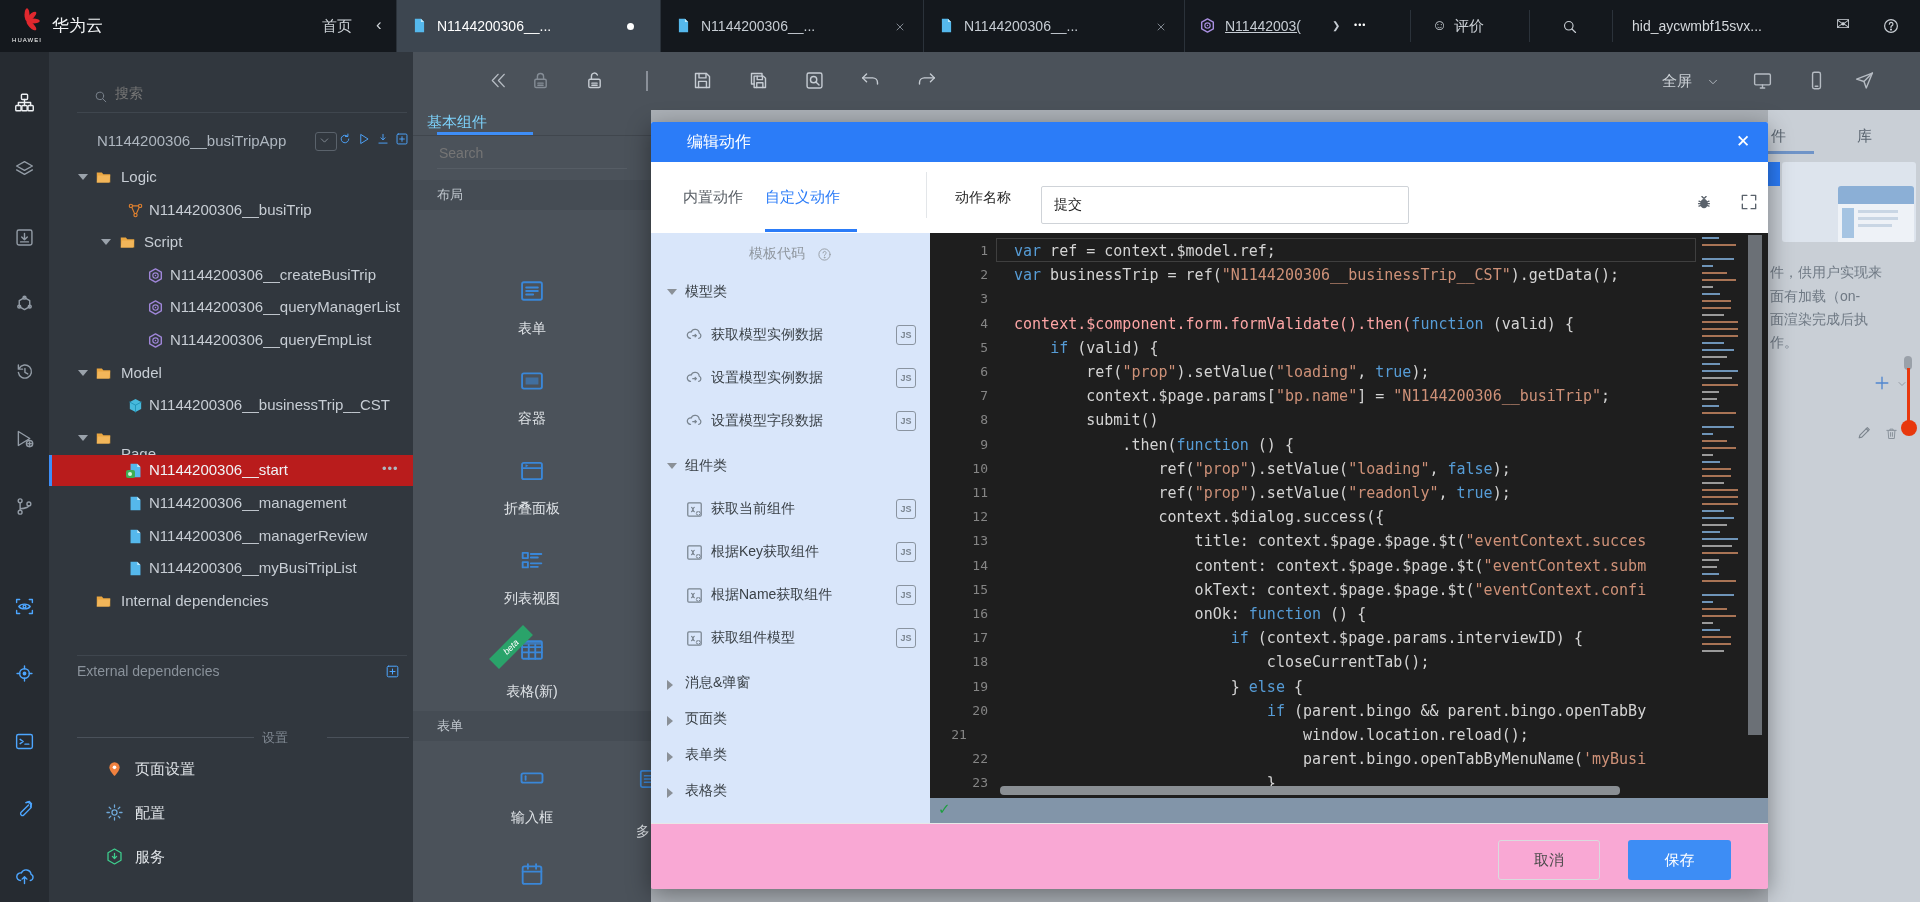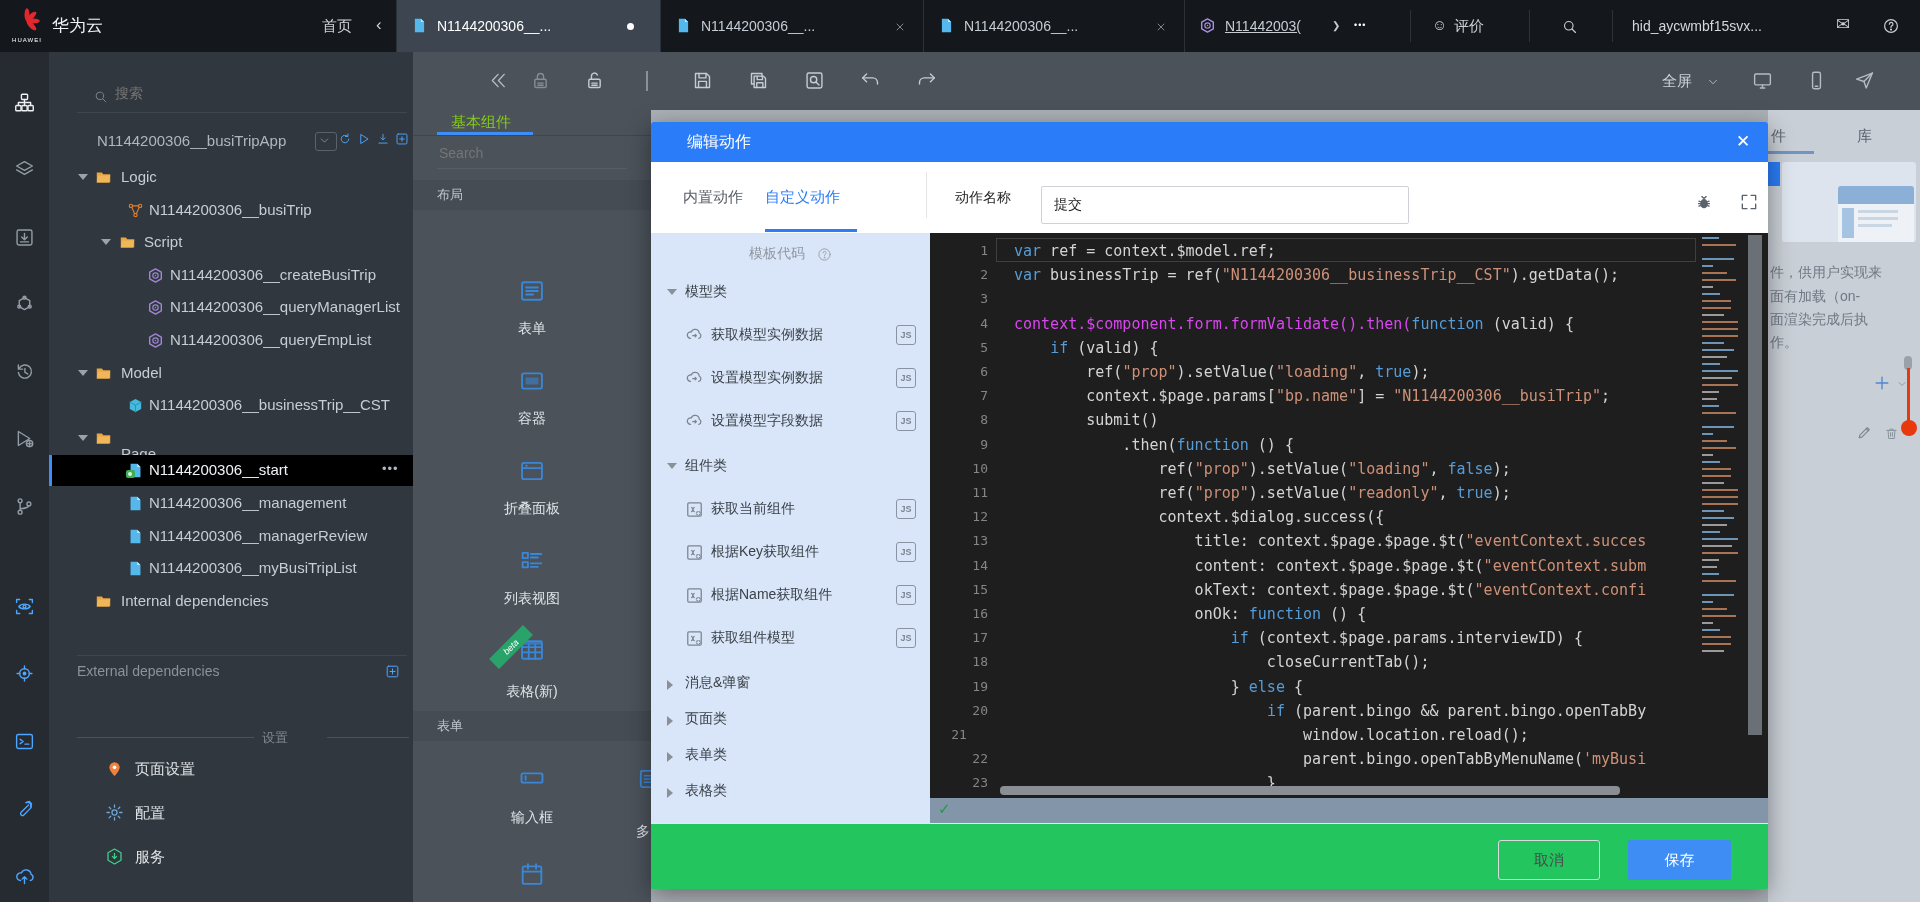--- a/index.html
+++ b/index.html
@@ -247,21 +247,21 @@
         <div style="position: absolute; left: 100px; top: 6px; font-size: 15px; color: rgb(199, 205, 212);">N1144200306__businessTrip__CST</div>
       </div>
       <div style="position: absolute; left: 0px; top: 370.8px; width: 364px; height: 31px; cursor: pointer;">
         <div style="position: absolute; left: 29px; top: 12px; width: 0px; height: 0px; border-left: 5px solid transparent; border-right: 5px solid transparent; border-top: 6px solid rgb(154, 162, 171);"></div>
         <div style="position: absolute; left: 46px; top: 7px; color: rgb(204, 204, 204);"><svg width="17" height="17" viewBox="0 0 24 24" fill="none" stroke="currentColor" stroke-width="1.6" stroke-linecap="round" stroke-linejoin="round">
             <path d="M2.5 5h7.2l2 2.3h9.8V19H2.5z" fill="#eaa640" stroke="none"></path>
             <path d="M4.2 9.2h17.3L19.6 19H2.5z" fill="#f2b65a" stroke="none"></path>
           </svg></div>
         <div style="position: absolute; left: 72px; top: 22px; font-size: 15px; color: rgb(199, 205, 212);">Page</div>
       </div>
-      <div style="position: absolute; left: 0px; top: 403.4px; width: 364px; height: 31px; cursor: pointer; background: #000000; border-left: 3px solid rgb(62, 142, 247); box-sizing: border-box;">
+      <div style="position: absolute; left: 0px; top: 403.4px; width: 364px; height: 31px; cursor: pointer; background: #b91c1c; border-left: 3px solid rgb(62, 142, 247); box-sizing: border-box;">
         <div style="position: absolute; left: 75px; top: 7px; color: rgb(204, 204, 204);"><svg width="17" height="17" viewBox="0 0 24 24" fill="none" stroke="currentColor" stroke-width="1.6" stroke-linecap="round" stroke-linejoin="round">
             <path d="M5 2.5h9.5L19 7v14.5H5z" fill="#55b8ec" stroke="none"></path>
             <path d="M14.5 2.5V7H19z" fill="#c2e8f8" stroke="none"></path>
           </svg></div>
         <div style="position: absolute; left: 74px; top: 15px; width: 9px; height: 8px; background: rgb(63, 174, 82); border-radius: 2px;">
           <div style="position: absolute; left: 2px; top: 2px; width: 4px; height: 4px; border-radius: 50%; background: rgb(214, 242, 221);"></div>
         </div>
         <div style="position: absolute; left: 97px; top: 6px; font-size: 15px; color: rgb(240, 243, 246);">N1144200306__start</div>
         <div style="position: absolute; left: 330px; top: 6px; font-size: 13px; letter-spacing: 1px; color: rgb(174, 182, 191);">•••</div>
       </div>
@@ -424,21 +424,21 @@
         <svg width="15" height="15" viewBox="0 0 24 24" fill="none" stroke="currentColor" stroke-width="1.6" stroke-linecap="round" stroke-linejoin="round">
           <path d="M4.5 7h15M9.5 7V5h5v2M6.5 7l1 13h9l1-13M10.5 10.5v6M13.5 10.5v6"></path>
         </svg>
       </span>
     <div class="abs" style="left:136px;top:246px;width:8px;height:14px;background:#9aa1a9;border-radius:4px"></div>
     <div class="abs" style="left:139px;top:258px;width:3px;height:56px;background:#e8380d"></div>
     <div class="abs" style="left:133px;top:310px;width:16px;height:16px;border-radius:8px;background:#e8380d"></div>
   </div>
 
   <div class="abs" id="palette" style="left:413px;top:110px;width:238px;height:792px;background:#4b525a;overflow:hidden">
-    <div class="abs" style="left:38px;top:0;line-height:24px;font-size:15px;color:#84cc16;cursor:pointer">基本组件</div>
+    <div class="abs" style="left:14px;top:0;line-height:24px;font-size:15px;color:#7dd3fc;cursor:pointer">基本组件</div>
     <div class="abs" style="left:24px;top:22px;width:96px;height:3px;background:#3e8ef7"></div>
     <div class="abs" style="left:0;top:25px;width:238px;height:1px;background:#40464d"></div>
     <input style="position: absolute; left: 24px; top: 34px; width: 190px; background: transparent; border: none; outline: none; color: rgb(170, 178, 186); font-size: 14px;" placeholder="Search">
     <div class="abs" style="left:24px;top:58px;width:190px;height:1px;background:#565d65"></div>
     <div id="palette-items"></div>
     <div class="abs" style="left:223px;top:713px;font-size:14px;color:#dfe3e7">多</div>
     <span class="abs ic" id="pal-sliver" style="left:224px;top:656px;color:#3a87d8">
         <svg width="26" height="26" viewBox="0 0 24 24" fill="none" stroke="currentColor" stroke-width="1.6" stroke-linecap="round" stroke-linejoin="round">
           <rect x="3.5" y="4.5" width="17" height="15" rx="1.5"></rect>
           <path d="M7 9h10M7 12h10M7 15h6"></path>
@@ -631,21 +631,21 @@
 
     <div class="abs mono" id="code-editor" style="left:279px;top:111px;width:838px;height:565px;background:#1e1e1e;overflow:hidden">
       <div id="code-lines">
           <div style="position: absolute; left: 0px; top: 6px; width: 58px; text-align: right; font-size: 13px; line-height: 24.2px; color: rgb(133, 133, 133);">1</div>
           <div style="position: absolute; left: 84px; top: 6px; height: 24.2px; line-height: 24.2px; font-size: 15px; white-space: pre;"><span style="color: rgb(86, 156, 214);">var</span><span style="color: rgb(212, 212, 212);"> ref = context.$model.ref;</span></div>
           <div style="position: absolute; left: 0px; top: 30.2px; width: 58px; text-align: right; font-size: 13px; line-height: 24.2px; color: rgb(133, 133, 133);">2</div>
           <div style="position: absolute; left: 84px; top: 30.2px; height: 24.2px; line-height: 24.2px; font-size: 15px; white-space: pre;"><span style="color: rgb(86, 156, 214);">var</span><span style="color: rgb(212, 212, 212);"> businessTrip = ref(</span><span style="color: rgb(206, 145, 120);">"N1144200306__businessTrip__CST"</span><span style="color: rgb(212, 212, 212);">).getData();</span></div>
           <div style="position: absolute; left: 0px; top: 54.4px; width: 58px; text-align: right; font-size: 13px; line-height: 24.2px; color: rgb(133, 133, 133);">3</div>
           <div style="position: absolute; left: 84px; top: 54.4px; height: 24.2px; line-height: 24.2px; font-size: 15px; white-space: pre;"></div>
           <div style="position: absolute; left: 0px; top: 78.6px; width: 58px; text-align: right; font-size: 13px; line-height: 24.2px; color: rgb(133, 133, 133);">4</div>
-          <div style="position: absolute; left: 84px; top: 78.6px; height: 24.2px; line-height: 24.2px; font-size: 15px; white-space: pre;"><span style="color: #d946ef;">context.$component.form.formValidate().then(</span><span style="color: rgb(86, 156, 214);">function</span><span style="color: rgb(212, 212, 212);"> (valid) {</span></div>
+          <div style="position: absolute; left: 84px; top: 78.6px; height: 24.2px; line-height: 24.2px; font-size: 15px; white-space: pre;"><span style="color: #fca5a5;">context.$component.form.formValidate().then(</span><span style="color: rgb(86, 156, 214);">function</span><span style="color: rgb(212, 212, 212);"> (valid) {</span></div>
           <div style="position: absolute; left: 0px; top: 102.8px; width: 58px; text-align: right; font-size: 13px; line-height: 24.2px; color: rgb(133, 133, 133);">5</div>
           <div style="position: absolute; left: 84px; top: 102.8px; height: 24.2px; line-height: 24.2px; font-size: 15px; white-space: pre;"><span style="color: rgb(212, 212, 212);">    </span><span style="color: rgb(86, 156, 214);">if</span><span style="color: rgb(212, 212, 212);"> (valid) {</span></div>
           <div style="position: absolute; left: 0px; top: 127px; width: 58px; text-align: right; font-size: 13px; line-height: 24.2px; color: rgb(133, 133, 133);">6</div>
           <div style="position: absolute; left: 84px; top: 127px; height: 24.2px; line-height: 24.2px; font-size: 15px; white-space: pre;"><span style="color: rgb(212, 212, 212);">        ref(</span><span style="color: rgb(206, 145, 120);">"prop"</span><span style="color: rgb(212, 212, 212);">).setValue(</span><span style="color: rgb(206, 145, 120);">"loading"</span><span style="color: rgb(212, 212, 212);">, </span><span style="color: rgb(86, 156, 214);">true</span><span style="color: rgb(212, 212, 212);">);</span></div>
           <div style="position: absolute; left: 0px; top: 151.2px; width: 58px; text-align: right; font-size: 13px; line-height: 24.2px; color: rgb(133, 133, 133);">7</div>
           <div style="position: absolute; left: 84px; top: 151.2px; height: 24.2px; line-height: 24.2px; font-size: 15px; white-space: pre;"><span style="color: rgb(212, 212, 212);">        context.$page.params[</span><span style="color: rgb(206, 145, 120);">"bp.name"</span><span style="color: rgb(212, 212, 212);">] = </span><span style="color: rgb(206, 145, 120);">"N1144200306__busiTrip"</span><span style="color: rgb(212, 212, 212);">;</span></div>
           <div style="position: absolute; left: 0px; top: 175.4px; width: 58px; text-align: right; font-size: 13px; line-height: 24.2px; color: rgb(133, 133, 133);">8</div>
           <div style="position: absolute; left: 84px; top: 175.4px; height: 24.2px; line-height: 24.2px; font-size: 15px; white-space: pre;"><span style="color: rgb(212, 212, 212);">        submit()</span></div>
           <div style="position: absolute; left: 0px; top: 199.6px; width: 58px; text-align: right; font-size: 13px; line-height: 24.2px; color: rgb(133, 133, 133);">9</div>
           <div style="position: absolute; left: 84px; top: 199.6px; height: 24.2px; line-height: 24.2px; font-size: 15px; white-space: pre;"><span style="color: rgb(212, 212, 212);">            .then(</span><span style="color: rgb(86, 156, 214);">function</span><span style="color: rgb(212, 212, 212);"> () {</span></div>
@@ -740,20 +740,20 @@
           <div style="position: absolute; left: 0px; top: 413px; width: 22.45px; height: 2px; background: rgb(154, 154, 154);"></div>
         </div>
       <div class="abs" style="left:818px;top:2px;width:14px;height:500px;background:#6b7076"></div>
       <div class="abs" style="left:70px;top:553px;width:620px;height:9px;background:#8a8f94;border-radius:4px"></div>
     <div style="position: absolute; left: 66px; top: 5px; width: 700px; height: 24.2px; border: 1px solid rgb(63, 63, 63); box-sizing: border-box;"></div>
       </div>
     <div class="abs" style="left:279px;top:676px;width:838px;height:25px;background:#8295a9">
       <span style="position:absolute;left:8px;top:2px;color:#1e9e40;font-size:15px;font-weight:bold">✓</span>
     </div>
 
-    <div class="abs" style="left:0;top:701px;width:1117px;height:65px;background:#22c55e;border-top:1px solid #e8e8e8;border-radius:0 0 2px 2px">
+    <div class="abs" style="left:0;top:701px;width:1117px;height:65px;background:#f9a8d4;border-top:1px solid #e8e8e8;border-radius:0 0 2px 2px">
       <div class="abs" style="left:847px;top:16px;width:100px;height:38px;line-height:38px;text-align:center;border:1px solid #d9dbde;
                   border-radius:3px;font-size:15px;color:#4a4a4a;cursor:pointer">取消</div>
       <div class="abs" style="left:977px;top:16px;width:103px;height:40px;line-height:40px;text-align:center;background:#3d8df5;
                   border-radius:3px;font-size:15px;color:#fff;cursor:pointer">保存</div>
     </div>
   </div>
 </div>
 
 </body></html>

